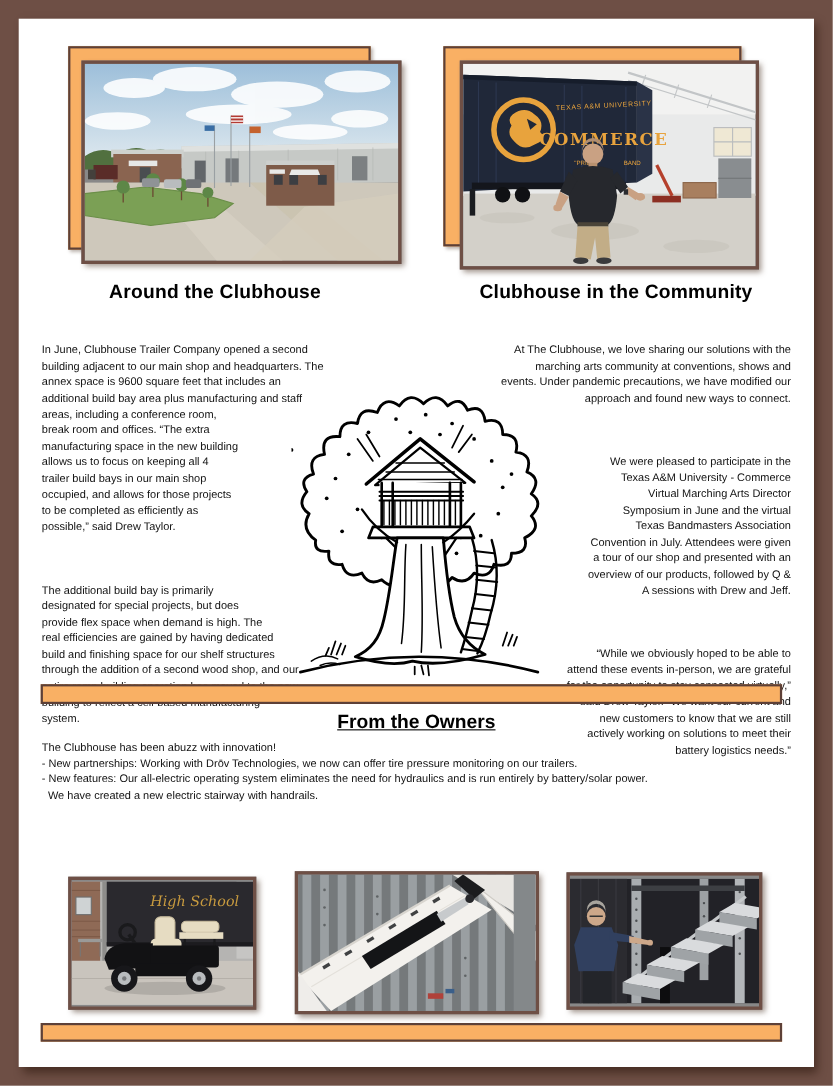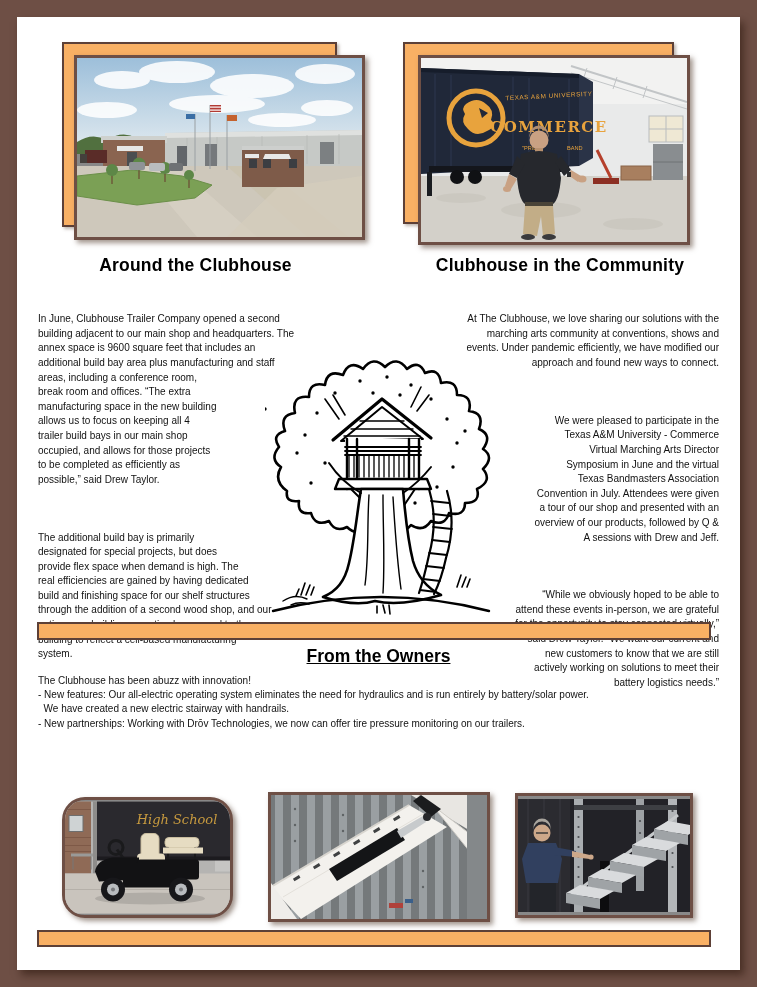--- a/index.html
+++ b/index.html
@@ -220,21 +220,21 @@
 real efficiencies are gained by having dedicated
 build and finishing space for our shelf structures
 through the addition of a second wood shop, and our
 entire ramp building operation has moved to the new
 building to reflect a cell-based manufacturing
 system.</div>
   </div>
   <div class="abs col-text right-align" style="left:384px;top:266px;width:318px;">
     <div class="para">At The Clubhouse, we love sharing our solutions with the
 marching arts community at conventions, shows and
-events. Under pandemic efficiently, we have modified our
+events. Under pandemic precautions, we have modified our
 approach and found new ways to connect.</div>
     <div class="para">We were pleased to participate in the
 Texas A&amp;M University - Commerce
 Virtual Marching Arts Director
 Symposium in June and the virtual
 Texas Bandmasters Association
 Convention in July. Attendees were given
 a tour of our shop and presented with an
 overview of our products, followed by Q &amp;
 A sessions with Drew and Jeff.</div>
@@ -305,26 +305,26 @@
         <path d="M18,258 Q30,250 42,256 M26,262 Q34,258 44,261" stroke-width="1.4"></path>
       </g>
     </svg>
   </div>
 
   <div class="abs divider-bar" style="left:20px;top:605px;width:670px;height:14px;"></div>
 
   <div class="abs owners-title" style="left:0;top:629px;text-decoration:underline;">From the Owners</div>
   <div class="abs owners-text" style="left:21px;top:657px;width:700px;">
     <div>The Clubhouse has been abuzz with innovation!</div>
+    <div>- New partnerships: Working with Drōv Technologies, we now can offer tire pressure monitoring on our trailers.</div>
     <div>- New features: Our all-electric operating system eliminates the need for hydraulics and is run entirely by battery/solar power.
   We have created a new electric stairway with handrails.</div>
-    <div>- New partnerships: Working with Drōv Technologies, we now can offer tire pressure monitoring on our trailers.</div>
-  </div>
-
-  <div class="abs photo" style="left:45px;top:780px;width:165px;height:115px;border-radius:23px;">
+  </div>
+
+  <div class="abs photo" style="left:45px;top:780px;width:165px;height:115px;">
     <svg width="165" height="115" viewBox="0 0 165 112">
       <rect x="0" y="0" width="165" height="112" fill="#b5b4b2"></rect>
       <rect x="150" y="0" width="15" height="70" fill="#c6c5c3"></rect>
       <rect x="28" y="0" width="4" height="72" fill="#8e8d8b"></rect>
       <rect x="0" y="0" width="26" height="72" fill="#8f6a56"></rect>
       <g stroke="#7a5644" stroke-width="0.8">
         <line x1="0" y1="8" x2="26" y2="8"></line>
           <line x1="0" y1="36" x2="26" y2="36"></line>
           <line x1="0" y1="44" x2="26" y2="44"></line>
           <line x1="0" y1="50" x2="26" y2="50"></line>

